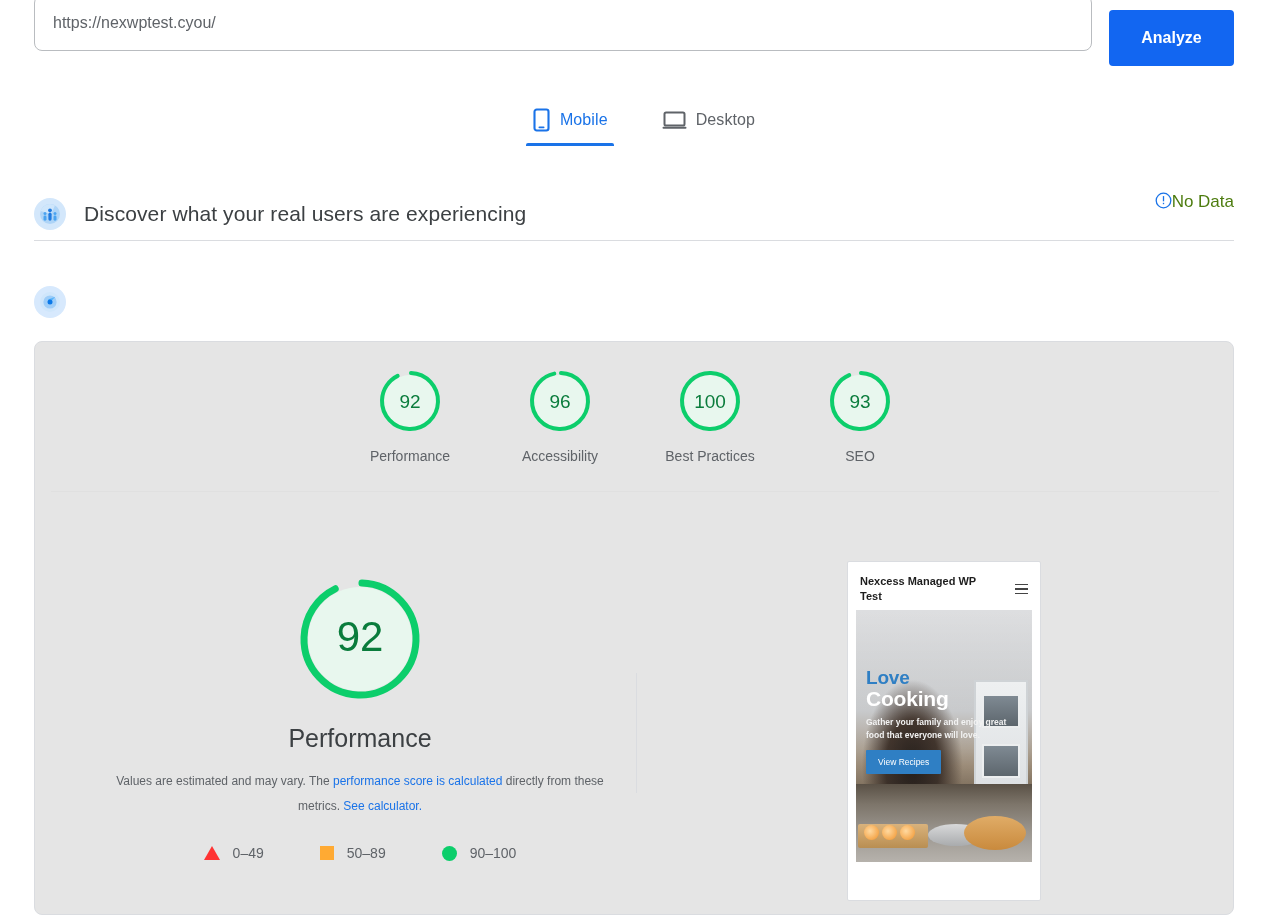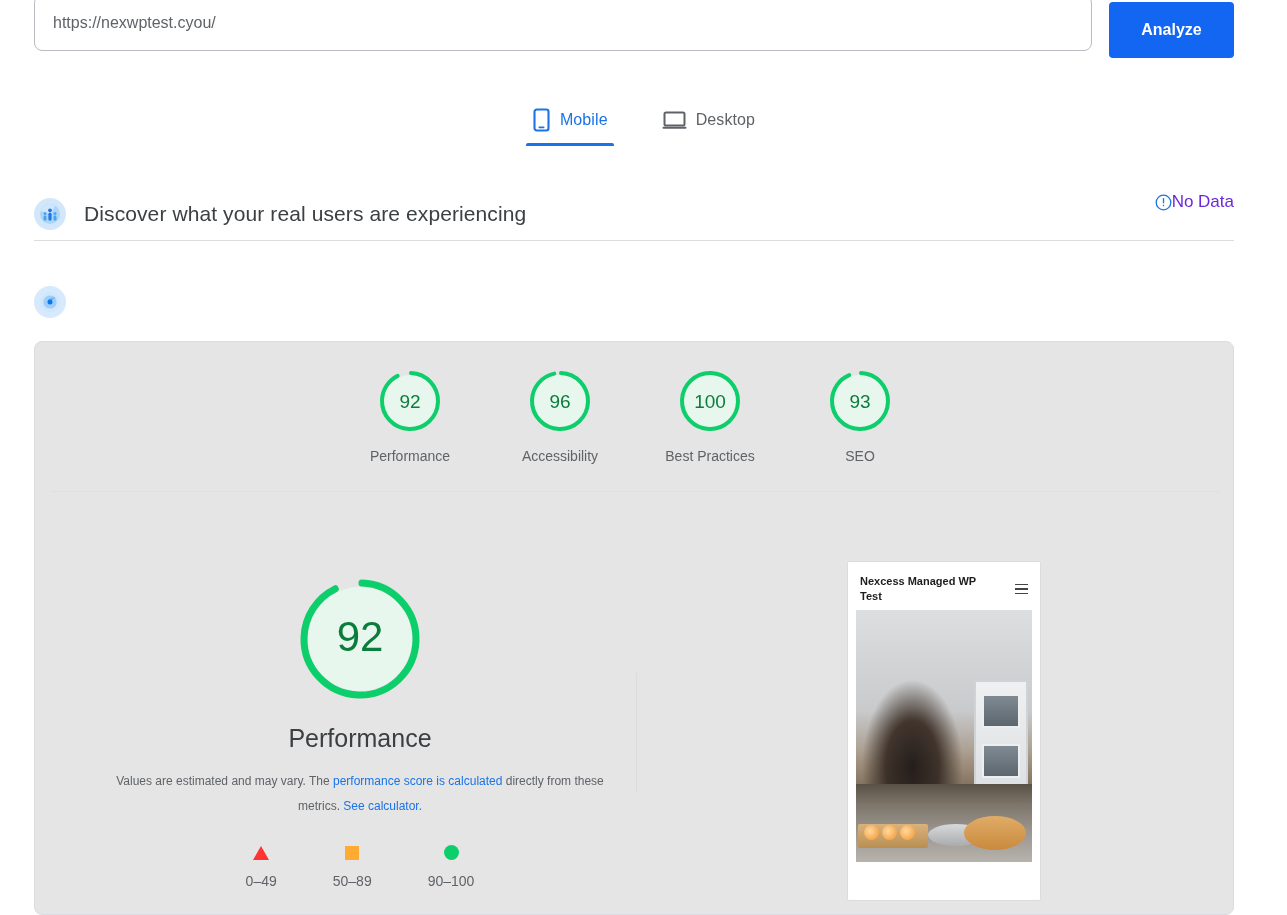--- a/index.html
+++ b/index.html
@@ -8,23 +8,23 @@
     width: 1287px; height: 915px;
     background: #ffffff;
     font-family: "Liberation Sans", sans-serif;
     color: #202124;
     overflow: hidden;
   }
   .page { position: relative; width: 1287px; height: 915px; }
 
   
   .url-row {
-    position: absolute; left: 34px; top: 2px;
+    position: absolute; left: 34px; top: 10px;
     width: 1200px; height: 41px;
-    display: flex; align-items: center;
+    display: flex; align-items: flex-end;
   }
   .url-input {
     width: 1058px; height: 56px;
     border: 1px solid #b9bcc0; border-radius: 8px;
     background: #fff;
     font-family: "Liberation Sans", sans-serif;
     font-size: 16px; color: #5f6368;
     padding: 0 18px; outline: none;
   }
   .analyze-btn {
@@ -67,22 +67,22 @@
   }
   .round-icon {
     width: 32px; height: 32px; border-radius: 50%;
     display: flex; align-items: center; justify-content: center;
     flex: 0 0 32px;
   }
   .icon-discover { background: #d3e7fb; }
   .icon-diagnose { background: #d7e9fd; }
 
   .nodata {
-    position: absolute; right: 53px; display: flex; align-items: center; gap: 0;
-    color: #6d28d9; font-size: 17px; cursor: pointer;
+    position: absolute; right: 53px; display: flex; align-items: flex-start; gap: 0;
+    color: #4d7c0f; font-size: 17px; cursor: pointer;
   }
   .nodata svg { display: block; }
 
   .hr {
     position: absolute; left: 34px; width: 1200px; height: 1px; background: #dadce0;
   }
 
   
   .card {
     position: absolute; left: 34px; top: 341px;
@@ -109,21 +109,21 @@
   .perf-title { margin-top: 20px; font-size: 25px; color: #3c4043; }
   .perf-desc {
     margin-top: 16px; width: 500px; text-align: center;
     font-size: 12px; color: #5f6368; line-height: 25px;
   }
   .perf-desc a { color: #1a73e8; text-decoration: none; }
   .legend {
     margin-top: 26px; display: flex; align-items: center; gap: 56px;
     font-size: 14px; color: #5f6368;
   }
-  .legend-item { display: flex; align-items: center; gap: 13px; flex-direction: column; }
+  .legend-item { display: flex; align-items: center; gap: 13px; }
   .sw-tri {
     width: 0; height: 0;
     border-left: 8px solid transparent; border-right: 8px solid transparent;
     border-bottom: 14px solid #f33;
   }
   .sw-sq { width: 14px; height: 14px; background: #fa3; }
   .sw-cir { width: 15px; height: 15px; border-radius: 50%; background: #0cce6b; }
 
   .v-divider {
     position: absolute; left: 601px; top: 331px; width: 1px; height: 120px; background: #dadce0;
@@ -337,17 +337,23 @@
       </div>
       <div class="ph-hero">
         <div class="ph-oven"></div>
         <div class="ph-counter"></div>
         <div class="ph-board"></div>
         <div class="ph-orange" style="left:8px;"></div>
         <div class="ph-orange" style="left:26px;"></div>
         <div class="ph-orange" style="left:44px;"></div>
         <div class="ph-plate"></div>
         <div class="ph-bread"></div>
+        <div class="ph-hero-text">
+          <div class="ph-love">Love</div>
+          <div class="ph-cooking">Cooking</div>
+          <div class="ph-sub">Gather your family and enjoy great food that everyone will love.</div>
+          <div class="ph-btn">View Recipes</div>
+        </div>
       </div>
     </div>
 
   </div>
 </div>
 
 </body></html>

